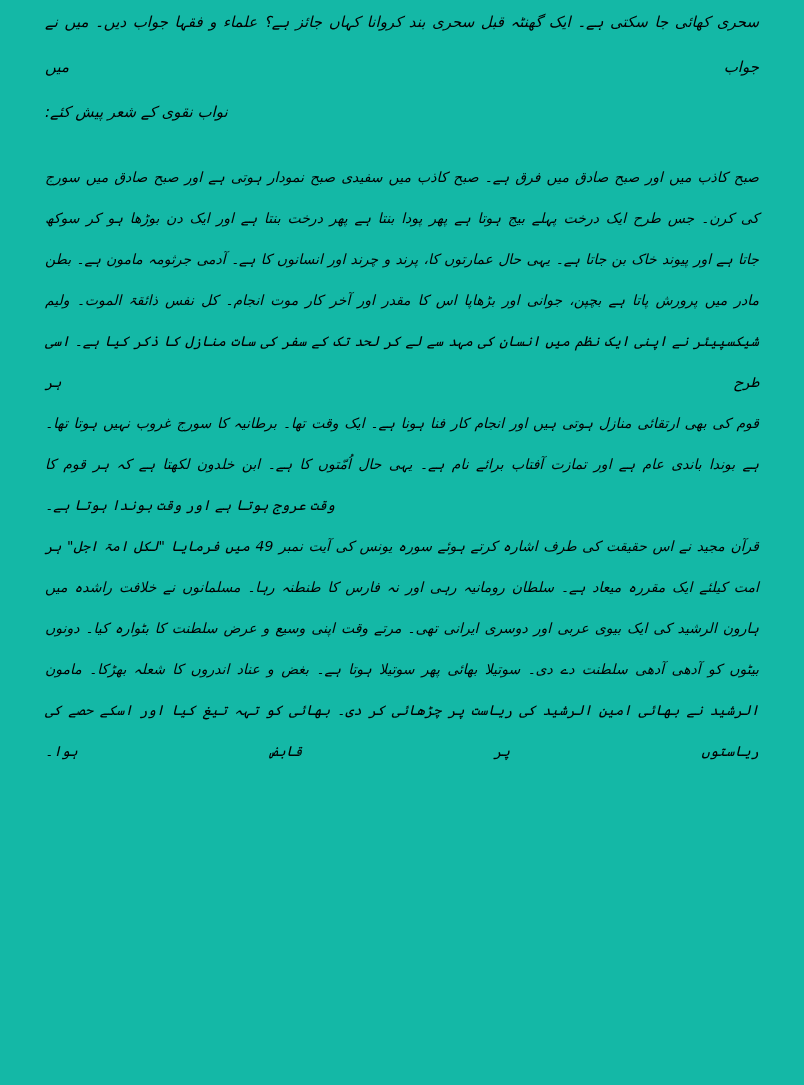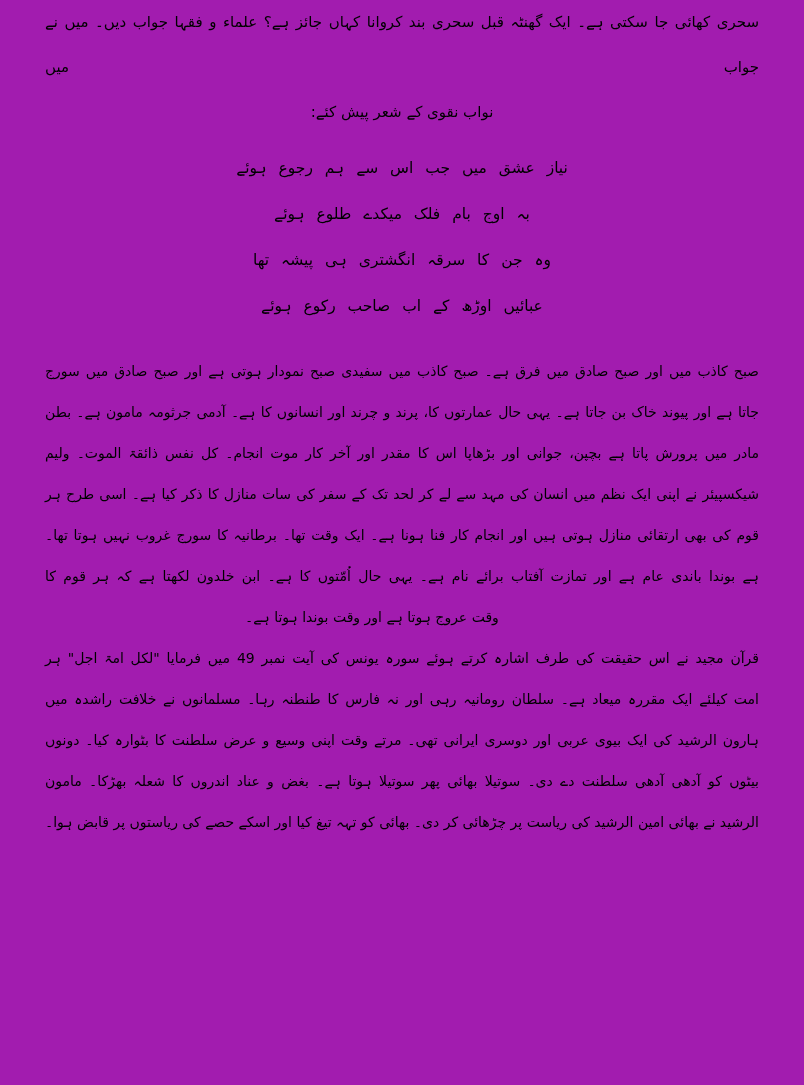--- a/index.html
+++ b/index.html
@@ -2,66 +2,62 @@
 <html lang="ur" dir="rtl"><head>
 <meta charset="utf-8">
 <style>
   * { margin: 0; padding: 0; box-sizing: border-box; }
   html, body { background: #ffffff; }
   .page {
     position: relative;
     width: 804px;
     height: 1085px;
     margin: 0 auto;
-    background: #a21caf;
+    background: #14b8a6;
     color: #000000;
     direction: rtl;
     overflow: hidden;
     font-family: "DejaVu Sans", sans-serif;
+    font-style: italic;
   }
   section.para, section.poem { padding: 0 45px; }
   .tl {
     display: block;
     width: 100%;
     color: #000000;
   }
   
   .intro { padding-top: 46px; }
   .intro .tl { font-size: 15px; line-height: 45px; }
   
   .poem { margin-top: 10px; }
   .poem .tl { font-size: 15.5px; line-height: 46px; word-spacing: 7px; }
   
   .body-text { margin-top: 22px; }
   .body-text .tl { font-size: 14px; line-height: 41px; }
   
   .j { text-align: justify; text-align-last: justify; text-justify: inter-word; }
-  .r { text-align: center; }
+  .r { text-align: left; }
   .c { text-align: center; }
   .indent-right { padding-right: 60px; }
 </style>
 </head>
 <body>
 
 <div class="page">
 
   <section class="para intro">
     <div class="tl j">سحری کھائی جا سکتی ہے۔ ایک گھنٹہ قبل سحری بند کروانا کہاں جائز ہے؟ علماء و فقہا جواب دیں۔ میں نے جواب میں</div>
     <div class="tl r">نواب نقوی کے شعر پیش کئے:</div>
   </section>
 
-  <section class="poem">
-    <div class="tl c">نیاز عشق میں جب اس سے ہم رجوع ہوئے</div>
-    <div class="tl c">بہ اوج بام فلک میکدے طلوع ہوئے</div>
-    <div class="tl c">وہ جن کا سرقہ انگشتری ہی پیشہ تھا</div>
-    <div class="tl c">عبائیں اوڑھ کے اب صاحب رکوع ہوئے</div>
-  </section>
 
   <section class="para body-text">
     <div class="tl j">صبح کاذب میں اور صبح صادق میں فرق ہے۔ صبح کاذب میں سفیدی صبح نمودار ہوتی ہے اور صبح صادق میں سورج</div>
+    <div class="tl j">کی کرن۔ جس طرح ایک درخت پہلے بیج ہوتا ہے پھر پودا بنتا ہے پھر درخت بنتا ہے اور ایک دن بوڑھا ہو کر سوکھ</div>
     <div class="tl j">جاتا ہے اور پیوند خاک بن جاتا ہے۔ یہی حال عمارتوں کا، پرند و چرند اور انسانوں کا ہے۔ آدمی جرثومہ مامون ہے۔ بطن</div>
     <div class="tl j">مادر میں پرورش پاتا ہے بچپن، جوانی اور بڑھاپا اس کا مقدر اور آخر کار موت انجام۔ کل نفس ذائقۃ الموت۔ ولیم</div>
     <div class="tl j">شیکسپیئر نے اپنی ایک نظم میں انسان کی مہد سے لے کر لحد تک کے سفر کی سات منازل کا ذکر کیا ہے۔ اسی طرح ہر</div>
     <div class="tl j">قوم کی بھی ارتقائی منازل ہوتی ہیں اور انجام کار فنا ہونا ہے۔ ایک وقت تھا۔ برطانیہ کا سورج غروب نہیں ہوتا تھا۔</div>
     <div class="tl j">ہے بوندا باندی عام ہے اور تمازت آفتاب برائے نام ہے۔ یہی حال اُمّتوں کا ہے۔ ابن خلدون لکھتا ہے کہ ہر قوم کا</div>
     <div class="tl r indent-right">وقت عروج ہوتا ہے اور وقت بوندا ہوتا ہے۔</div>
     <div class="tl j">قرآن مجید نے اس حقیقت کی طرف اشارہ کرتے ہوئے سورہ یونس کی آیت نمبر 49 میں فرمایا "لکل امۃ اجل" ہر</div>
     <div class="tl j">امت کیلئے ایک مقررہ میعاد ہے۔ سلطان رومانیہ رہی اور نہ فارس کا طنطنہ رہا۔ مسلمانوں نے خلافت راشدہ میں</div>
     <div class="tl j">ہارون الرشید کی ایک بیوی عربی اور دوسری ایرانی تھی۔ مرتے وقت اپنی وسیع و عرض سلطنت کا بٹوارہ کیا۔ دونوں</div>
     <div class="tl j">بیٹوں کو آدھی آدھی سلطنت دے دی۔ سوتیلا بھائی پھر سوتیلا ہوتا ہے۔ بغض و عناد اندروں کا شعلہ بھڑکا۔ مامون</div>

